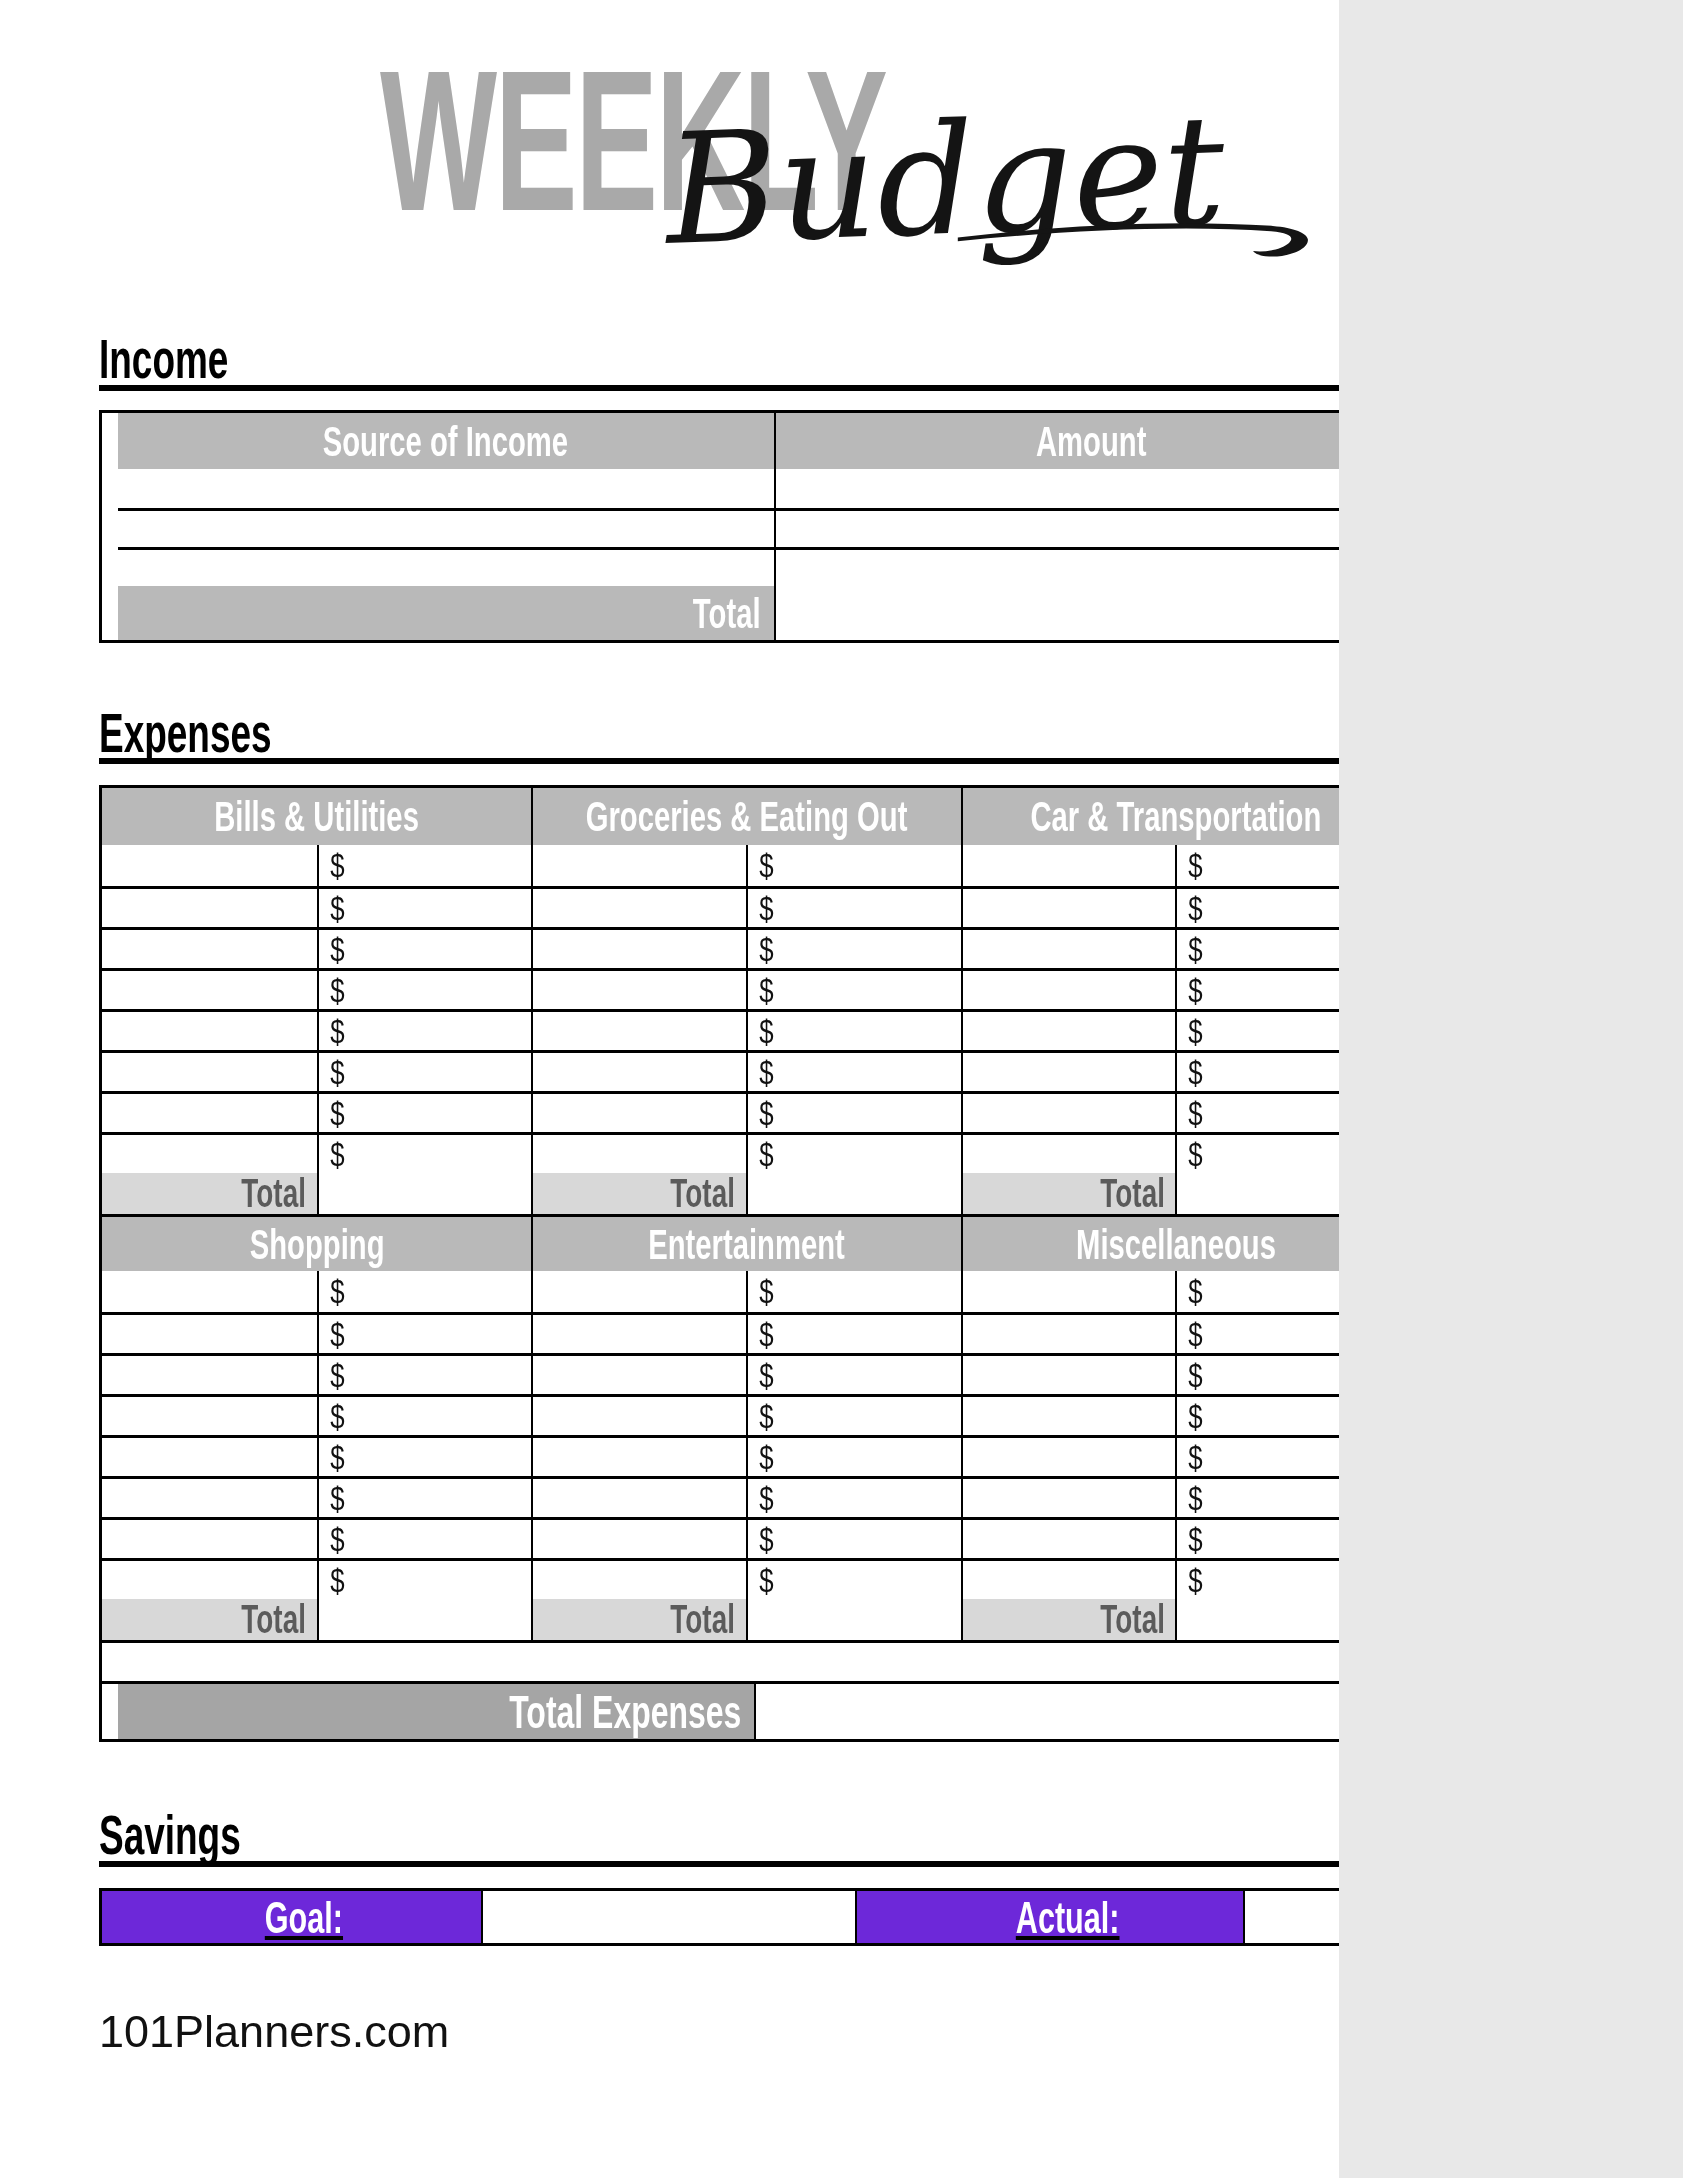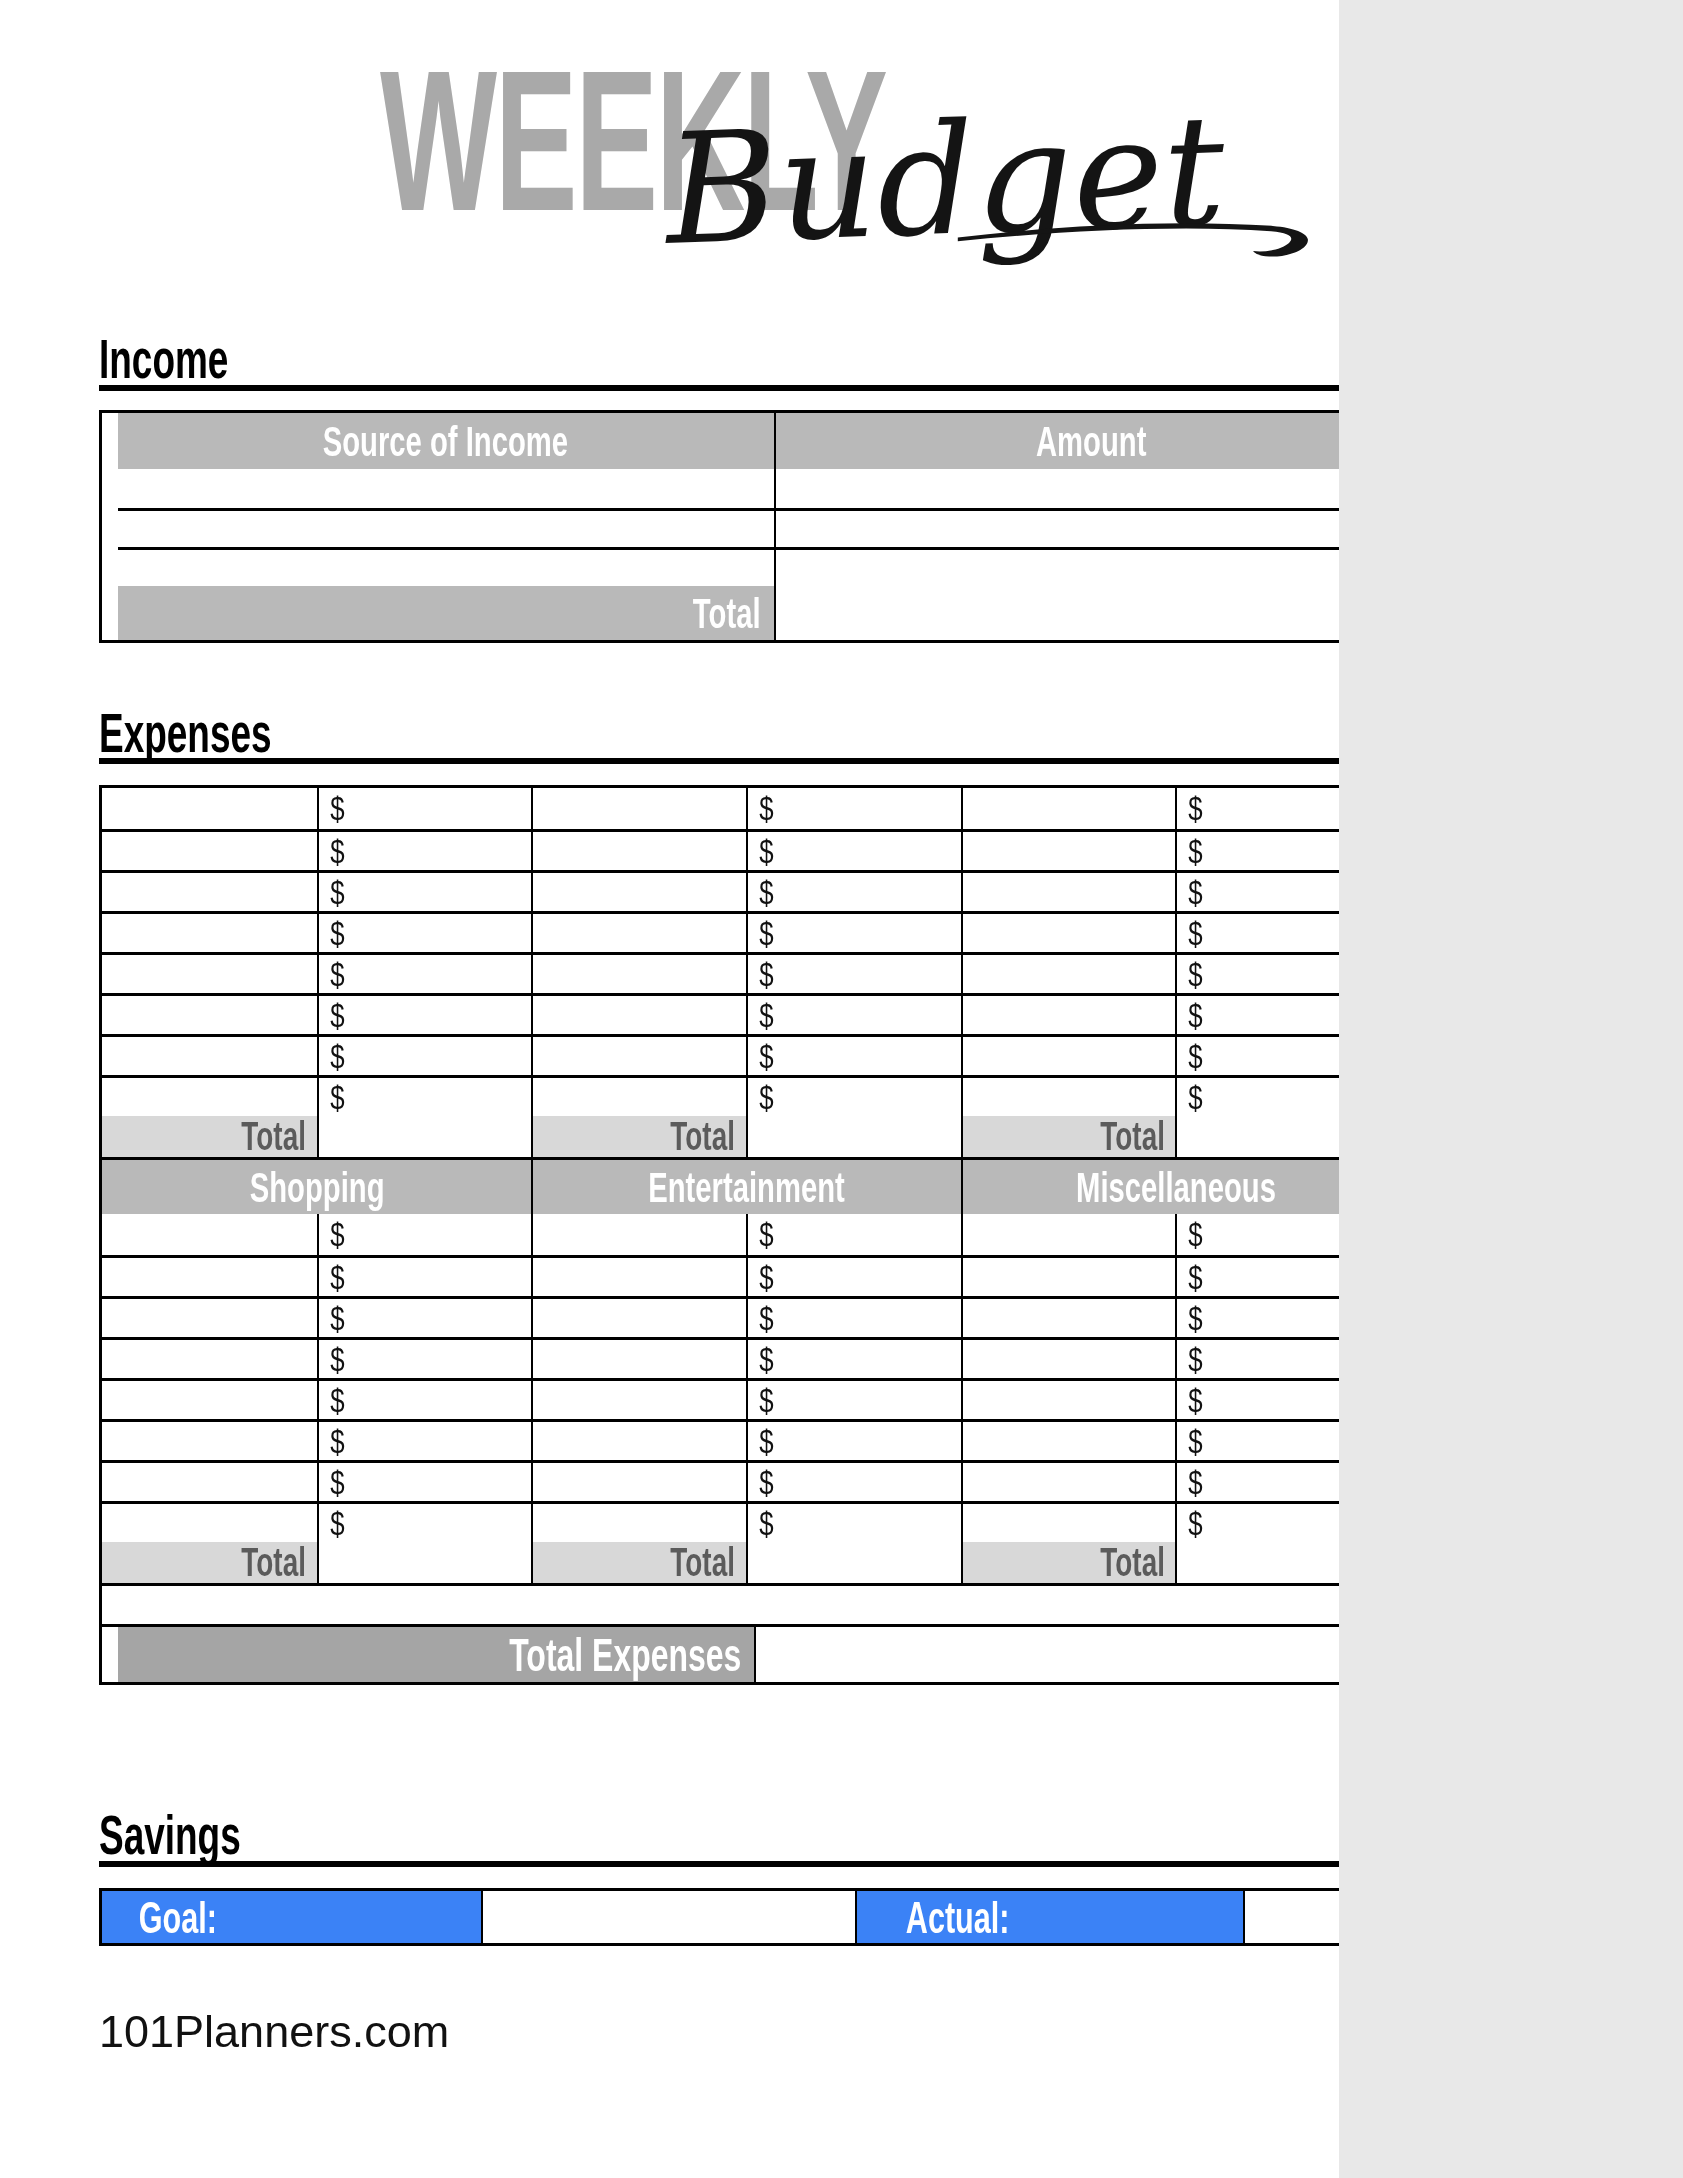--- a/index.html
+++ b/index.html
@@ -83,21 +83,21 @@
   .c3{width:33.3333%;}
   .c6{width:16.6667%;}
   .c-half{width:50%;}
   
   .sav-tbl{top:1888px;width:1485px;}
   .sav-tbl .r-data{height:52px;}
   .sv1{width:379px;}
   .sv2{width:374px;}
   .sv3{width:388px;}
   .sv4{flex:1;}
-  .sav-lbl-cell{background:#3b82f6;justify-content:flex-start;padding-right:12.6px;}
+  .sav-lbl-cell{background:#6d28d9;justify-content:center;padding-right:12.6px;text-decoration:underline;}
   .sav-lbl{
     color:#fff;font-weight:bold;font-size:45px;line-height:1;
     transform:scaleX(.68);transform-origin:right center;white-space:nowrap;
   }
   
   .footer{
     position:absolute;left:99px;top:2007px;
     font-size:45px;color:#111;line-height:1.1;
   }
 </style>
@@ -143,20 +143,31 @@
         <span class="inc-total-lbl">Total</span>
       </div>
       <div class="cell c-amount"></div>
     </div>
   </div>
 
   <h2 class="sec-head" style="top:705px">Expenses</h2>
   <div class="rule" style="top:758px"></div>
 
   <div class="tbl exp-tbl">
+    <div class="row r-cat">
+      <div class="cell hdr c3">
+        <span class="hdr-txt">Bills &amp; Utilities</span>
+      </div>
+      <div class="cell hdr c3">
+        <span class="hdr-txt">Groceries &amp; Eating Out</span>
+      </div>
+      <div class="cell hdr c3">
+        <span class="hdr-txt">Car &amp; Transportation</span>
+      </div>
+    </div>
 
     <div id="exp-rows-1">
         <div class="row r-data">
           <div class="cell c6"></div>
           <div class="cell c6">
             <span class="cur">$</span>
           </div>
           <div class="cell c6"></div>
           <div class="cell c6">
             <span class="cur">$</span>

